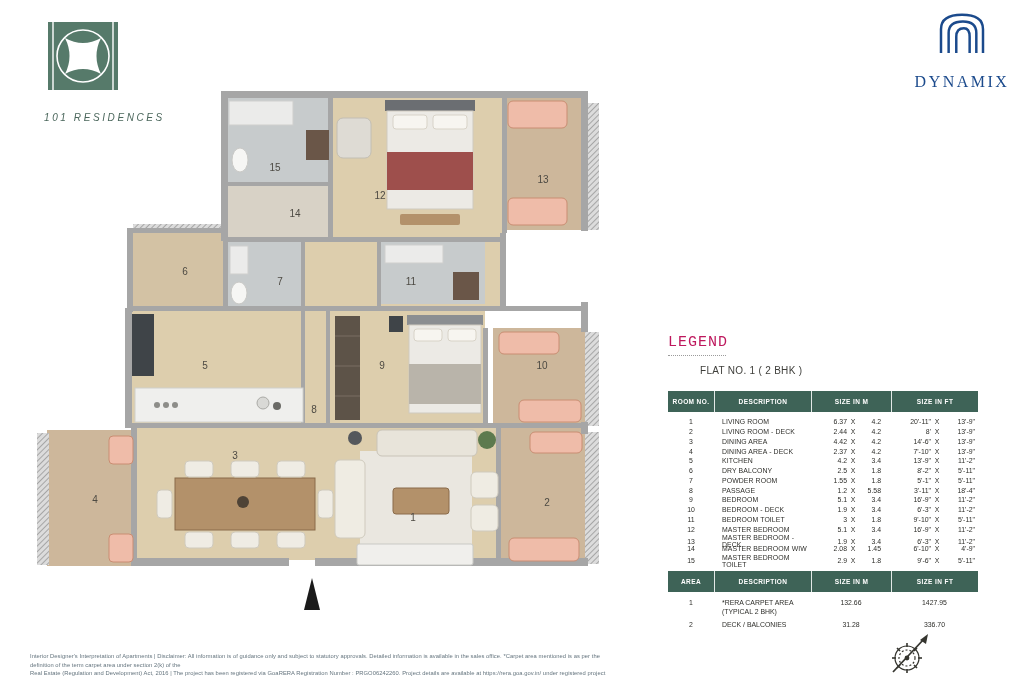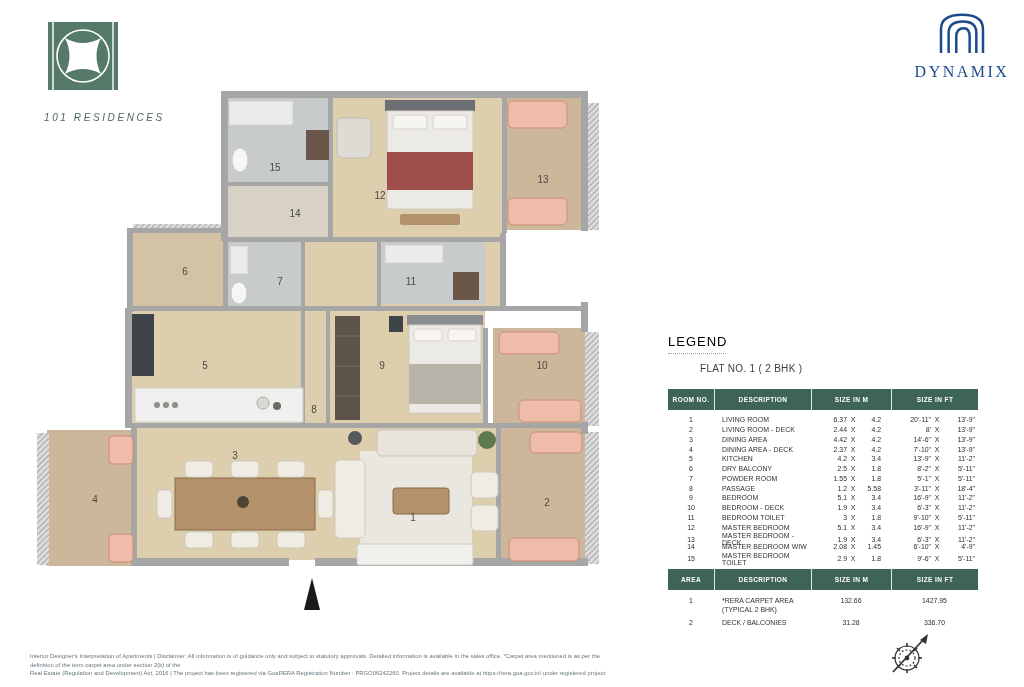--- a/index.html
+++ b/index.html
@@ -5,31 +5,31 @@
   html,body{margin:0;padding:0;background:#fff;}
   #page{position:relative;width:1024px;height:687px;background:#ffffff;overflow:hidden;
         font-family:"Liberation Sans",sans-serif;color:#2e2e2a;}
 
   
   .logo101{position:absolute;left:44px;top:22px;width:120px;}
   .logo101 svg{display:block;margin-left:4px;}
   .logo101 .lbl{margin-top:22px;font-size:10px;letter-spacing:2.6px;color:#4b675c;white-space:nowrap;font-style:italic;}
   .logoDyn{position:absolute;left:903px;top:12px;width:118px;text-align:center;}
   .logoDyn svg{display:block;margin:0 auto;}
-  .logoDyn .lbl{margin-top:9px;font-family:"Liberation Serif",serif;font-size:16px;
+  .logoDyn .lbl{margin-top:19px;font-family:"Liberation Serif",serif;font-size:16px;
                 letter-spacing:2.5px;color:#1b4a8c;white-space:nowrap;}
 
   
   .plan{position:absolute;left:25px;top:88px;width:600px;height:535px;}
   .plan svg{display:block;}
   .rmlabel{font-size:10px;fill:#4d4a43;font-family:"Liberation Sans",sans-serif;}
 
   
   .legend{position:absolute;left:668px;top:334px;width:312px;}
-  .lg-title{font-size:13px;color:#000000;letter-spacing:1px;}
+  .lg-title{font-size:15px;color:#be185d;letter-spacing:1px;font-family:Liberation Mono, monospace;}
   .lg-rule{width:58px;border:none;border-top:1px dotted #9b9b9b;margin:4px 0 0 0;}
   .lg-sub{font-size:10px;color:#3e3e3a;letter-spacing:.3px;margin-top:9px;padding-left:32px;}
 
   .tbl{width:310px;}
   .tbl-room{margin-top:15px;}
   .tbl-area{margin-top:8px;}
   .thead{display:grid;grid-template-columns:46px 97px 80px 87px;background:#3e6357;height:21px;}
   .th{color:#fff;font-size:6.5px;font-weight:bold;letter-spacing:.4px;line-height:21px;text-align:center;}
   .th + .th{border-left:1px solid rgba(255,255,255,.85);}
   .rows{padding-top:5px;}

